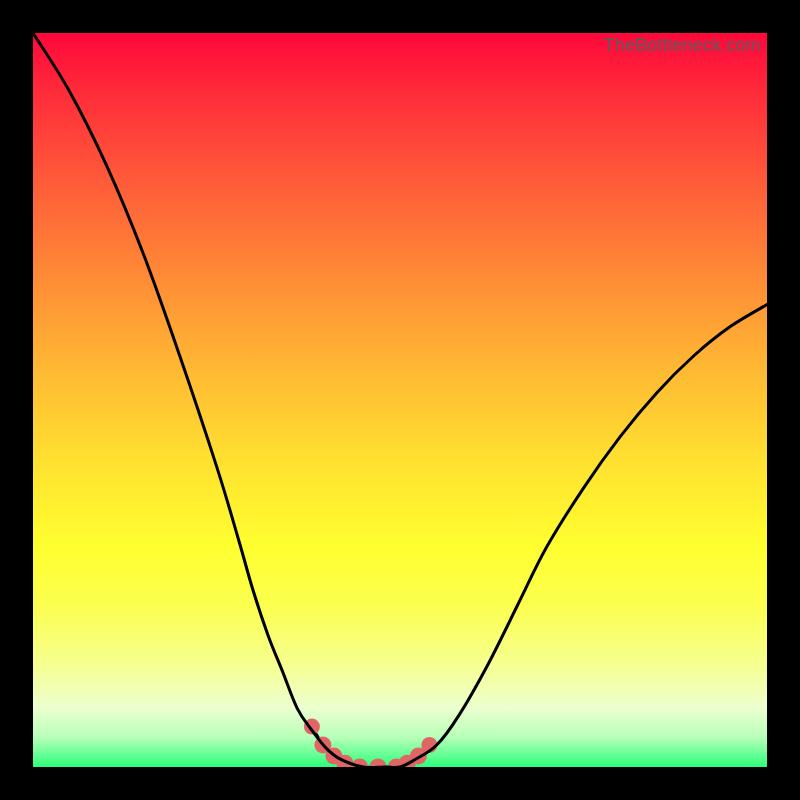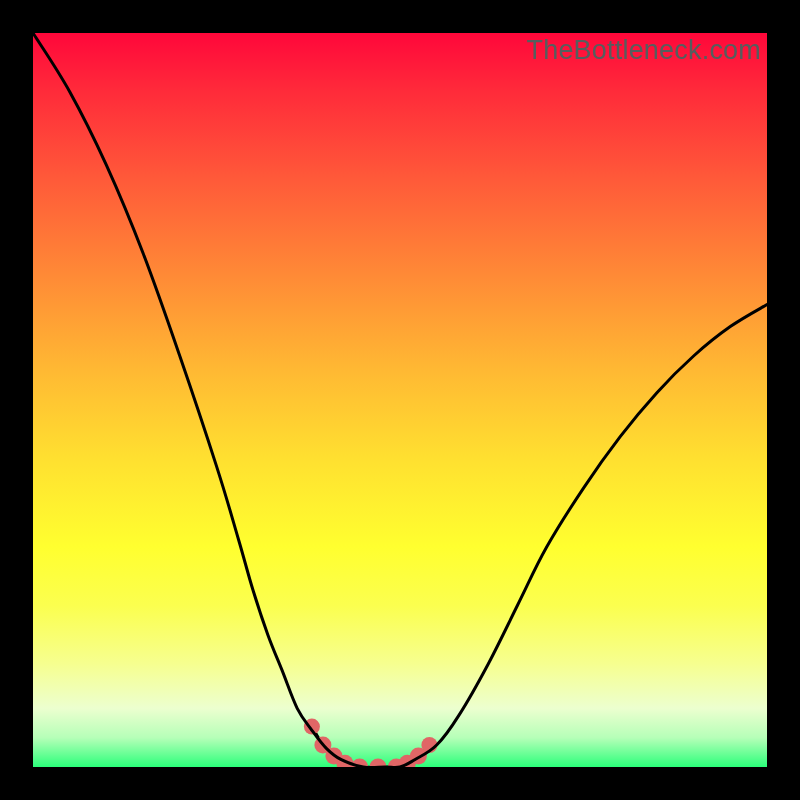--- a/index.html
+++ b/index.html
@@ -42,21 +42,21 @@
       #ecffcf 92%,
       #b6ffb8 96%,
       #2bff7a 100%
     );
   }
   .watermark {
     position: absolute;
     top: 2px;
     right: 6px;
     color: #555e5e;
-    font-size: 27px;
+    font-size: 18px;
     letter-spacing: 0.2px;
     font-weight: 500;
     user-select: none;
   }
   svg.curve {
     position: absolute;
     inset: 0;
     width: 100%;
     height: 100%;
   }

